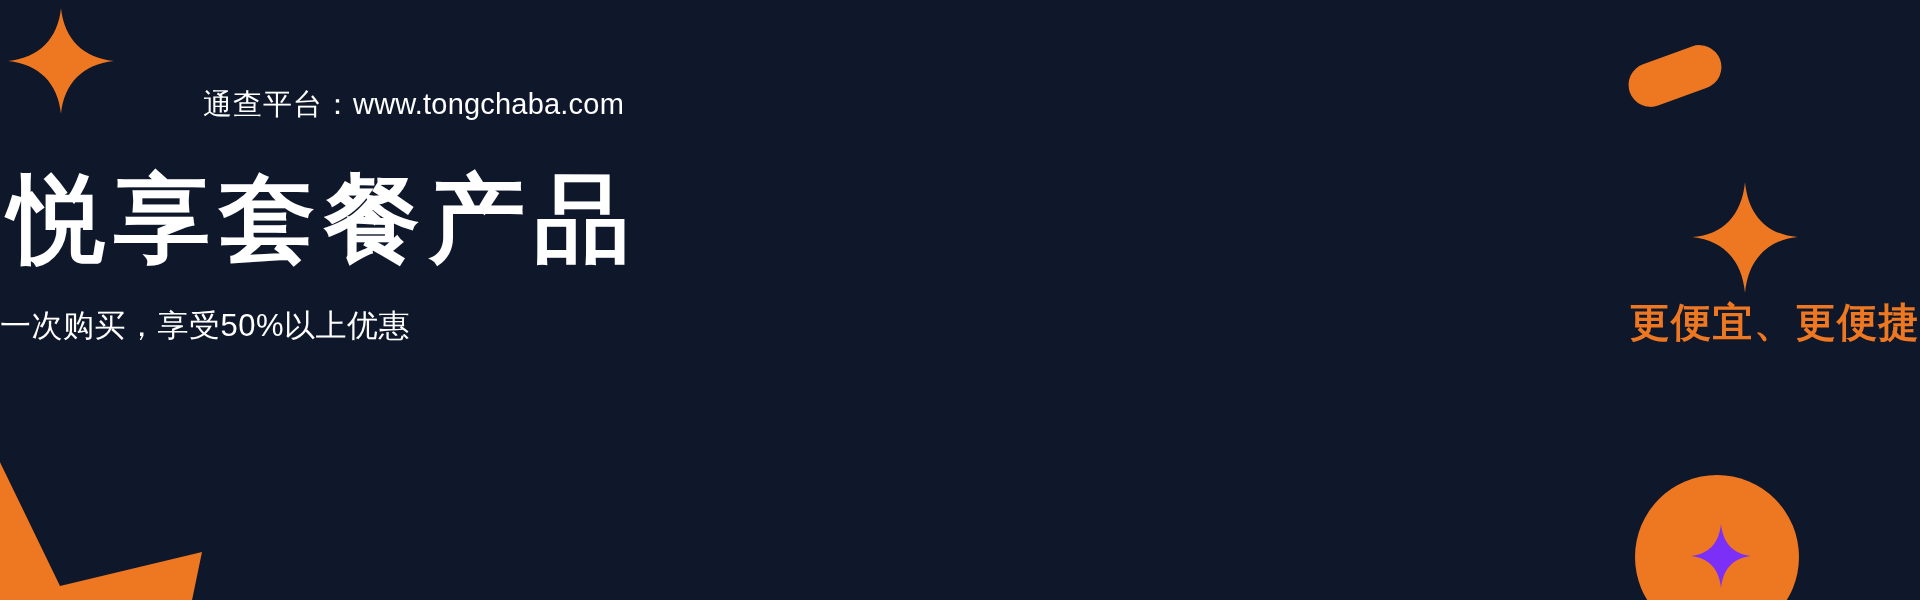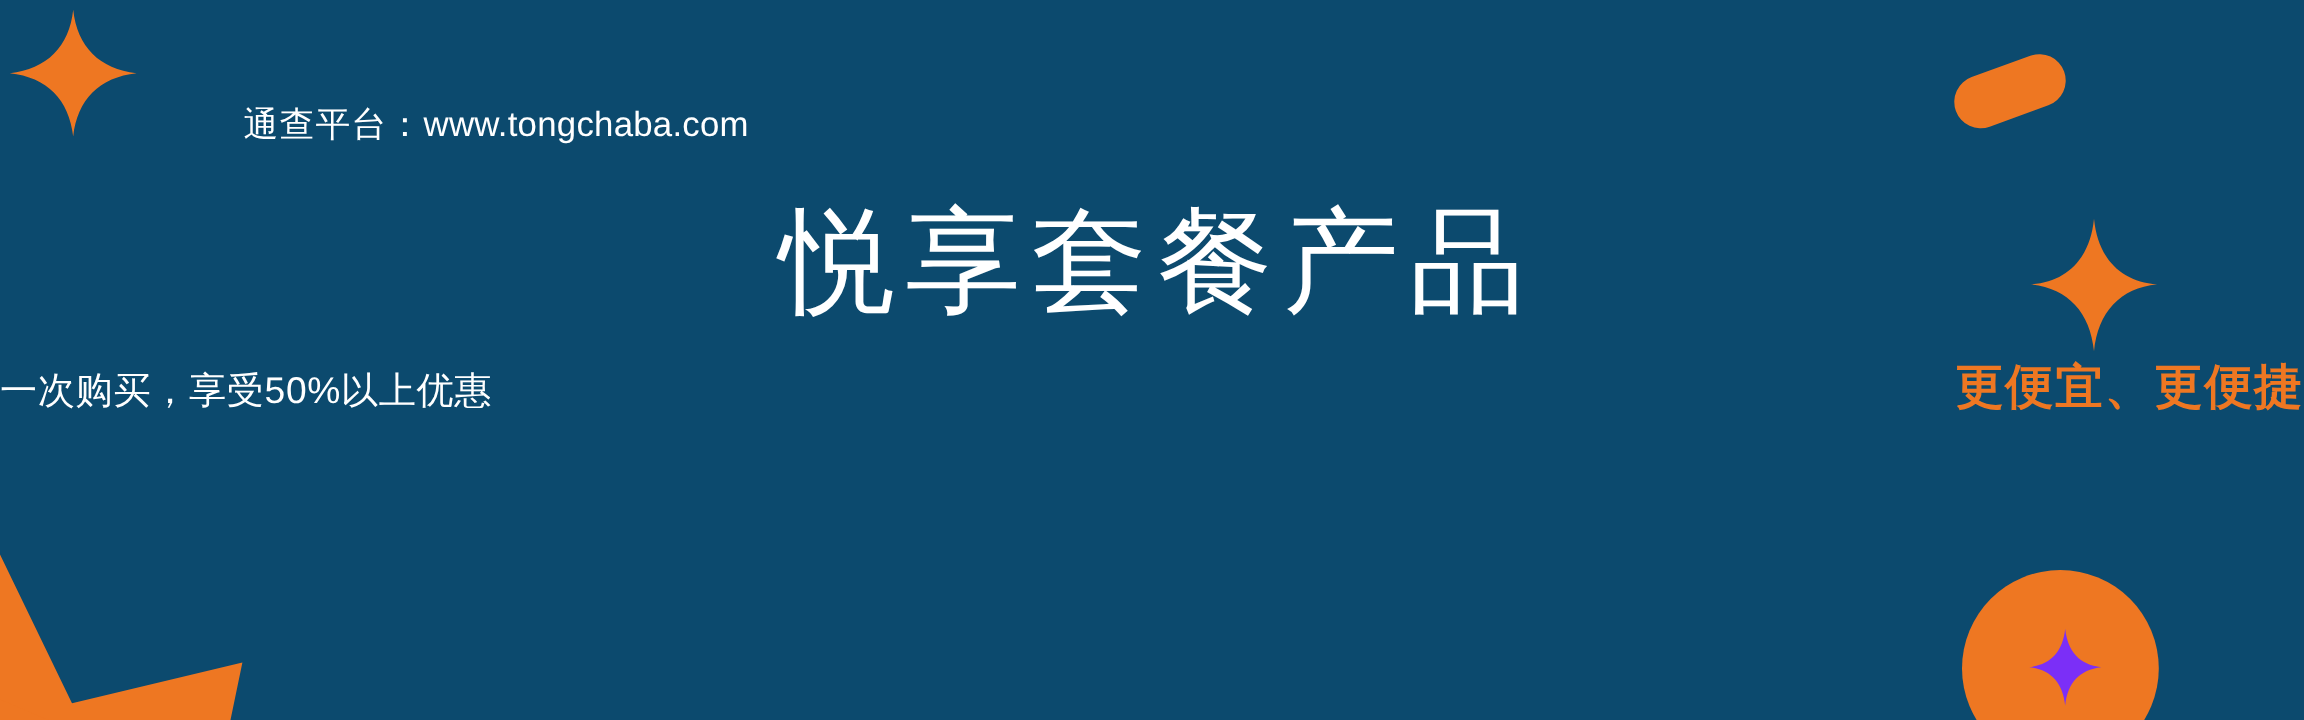--- a/index.html
+++ b/index.html
@@ -9,21 +9,21 @@
   body {
     width: 1920px;
     height: 600px;
     overflow: hidden;
     font-family: "Liberation Sans", "DejaVu Sans", sans-serif;
   }
   .banner {
     position: relative;
     width: 1920px;
     height: 600px;
-    background: #0c4a6e;
+    background: #0f172a;
     overflow: hidden;
   }
 
   
   .decor {
     position: absolute;
     inset: 0;
     pointer-events: none;
   }
   .decor svg {
@@ -57,24 +57,24 @@
     white-space: nowrap;
   }
   .site-line .site-label { letter-spacing: 1px; }
   .site-line .site-url { letter-spacing: 0.2px; }
 
   .headline {
     position: absolute;
     left: 0;
     right: 0;
     top: 165px;
-    text-align: center;
+    text-align: left;
     color: #ffffff;
     font-size: 96px;
-    font-weight: normal;
+    font-weight: bold;
     letter-spacing: 9px;
     text-indent: 9px;
     line-height: 1.12;
     white-space: nowrap;
   }
 
   .subline {
     position: absolute;
     left: 0;
     right: 0;

